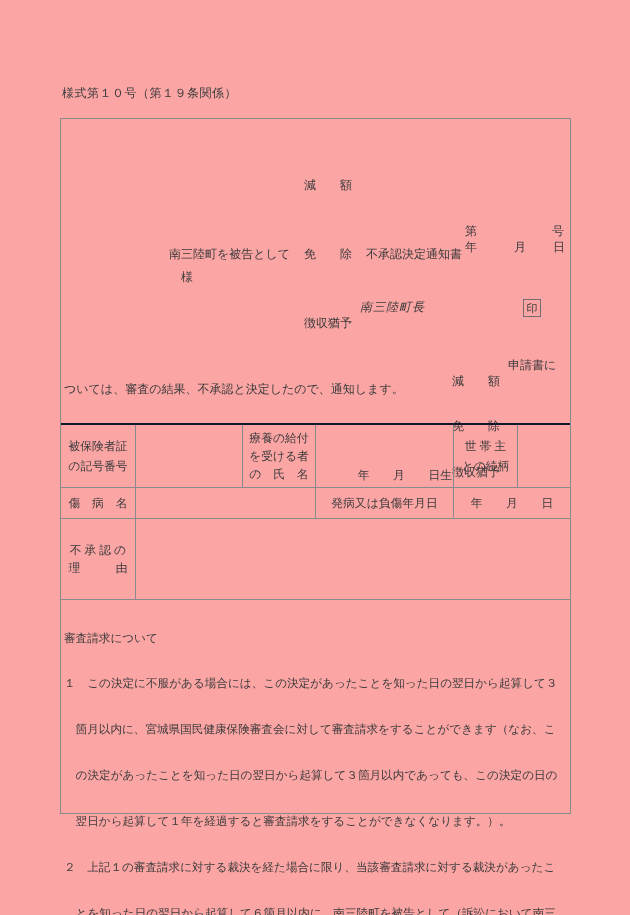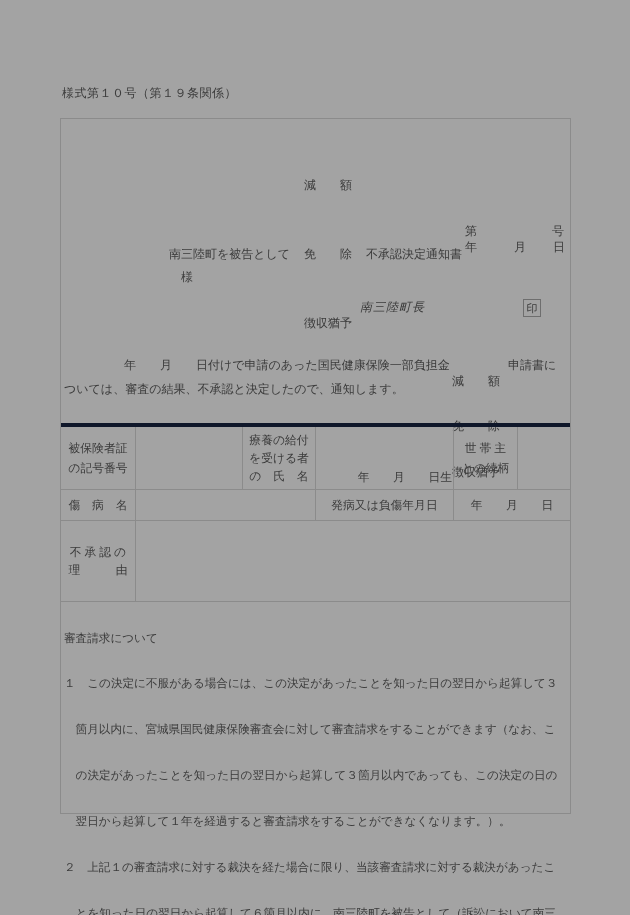--- a/index.html
+++ b/index.html
@@ -1,18 +1,18 @@
 <!DOCTYPE html>
 <html><head>
 <meta charset="utf-8">
 <style>
   html,body { margin:0; padding:0; background:#e9e9e9; }
   .page {
     position:relative; width:630px; height:915px; margin:0 auto;
-    background:#a3a3a3; color:#3b3b3b;
+    background:#fca5a5; color:#3b3b3b;
     font-family:"Liberation Serif","DejaVu Serif",serif;
     font-size:12px; line-height:15px; overflow:hidden;
   }
   .abs { position:absolute; white-space:pre; }
   .form-label { left:62px; top:86px; letter-spacing:0.5px; }
 
   .box {
     position:absolute; left:60px; top:118px; width:511px; height:696px;
     border:1px solid #8b8b8b; box-sizing:border-box;
   }
@@ -42,21 +42,21 @@
 
   
   .body-prefix { left:3px;  top:239px; }
   .body-stack  { left:391px; top:224px; line-height:15.3px; }
   .body-suffix { left:447px; top:239px; }
   .body-line2  { left:3px;  top:263px; }
 
   
   .grid {
     position:absolute; left:0; top:304px; width:509px;
-    border-top:4px solid #0f172a;
+    border-top:2px solid #0f172a;
     display:grid;
     grid-template-columns:75px 107px 73px 138px 64px 1fr;
     grid-template-rows:63px 31px 81px;
     font-size:11.8px;
   }
   .c {
     border-right:1px solid #8b8b8b; border-bottom:1px solid #8b8b8b;
     box-sizing:border-box; white-space:pre; overflow:hidden;
   }
   .no-r { border-right:none; }
@@ -99,21 +99,20 @@
     <span class="abs p-year">年</span>
     <span class="abs p-month">月</span>
     <span class="abs p-day">日</span>
 
     <span class="abs p-sama">様</span>
     <span class="abs p-sender">南三陸町長</span>
     <div class="p-seal">
       <span>印</span>
     </div>
 
-    <span class="abs body-prefix">　　　　　年　　月　　日付けで申請のあった国民健康保険一部負担金</span>
     <div class="abs body-stack">
       <div>減　　額</div>
       <div>免　　除</div>
       <div>徴収猶予</div>
     </div>
     <span class="abs body-suffix">申請書に</span>
     <span class="abs body-line2">ついては、審査の結果、不承認と決定したので、通知します。</span>
 
     <div class="grid">
 

